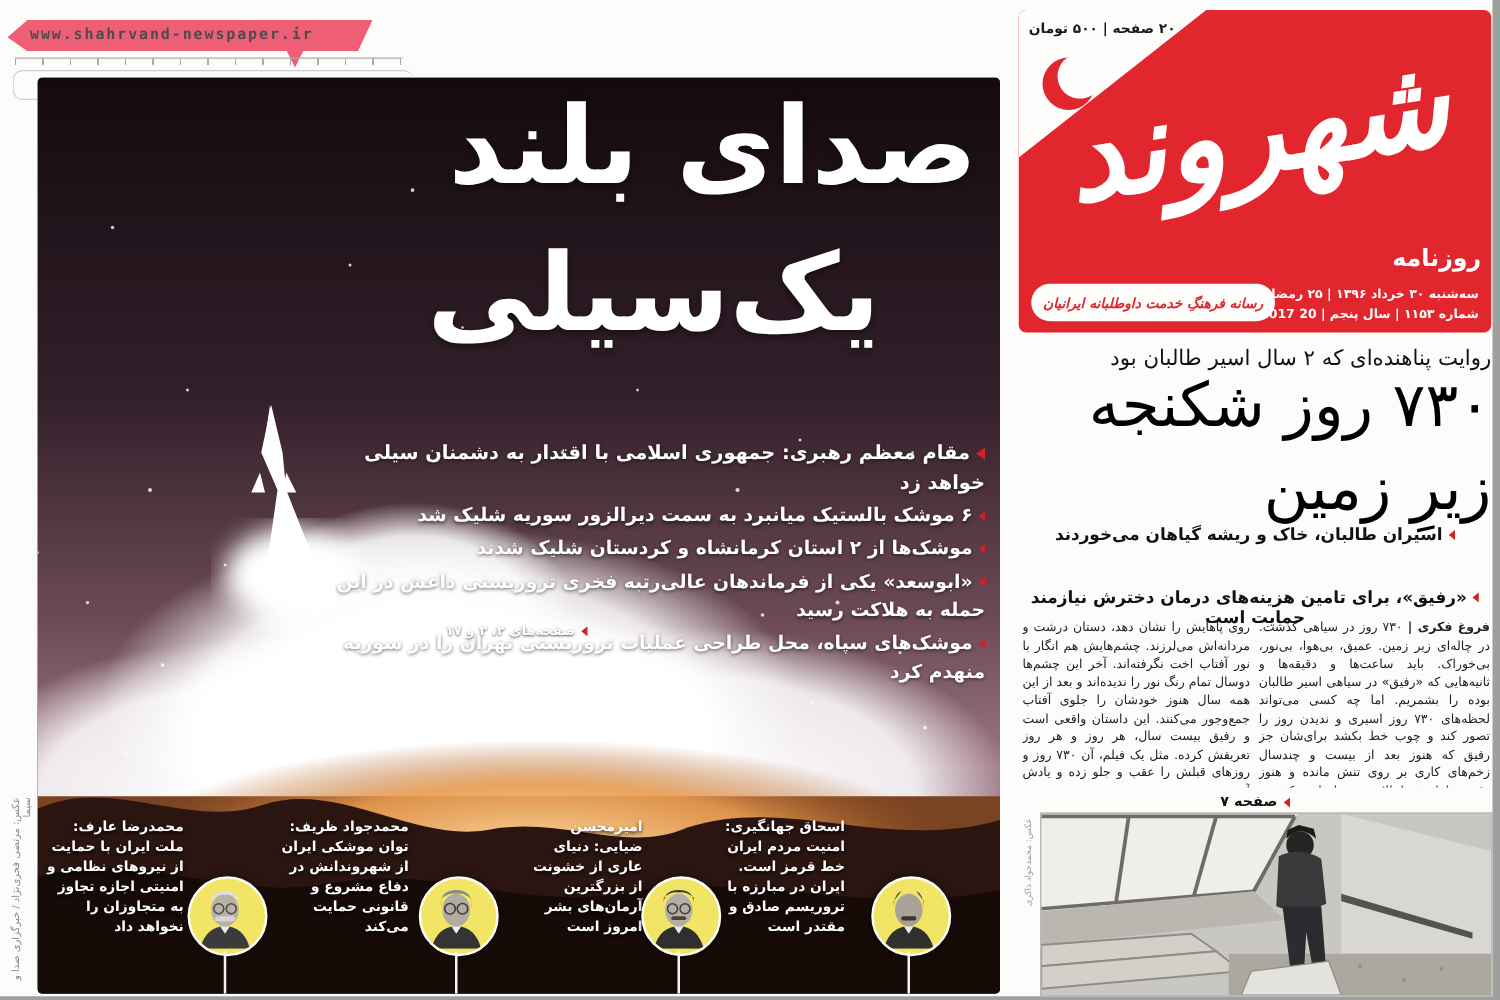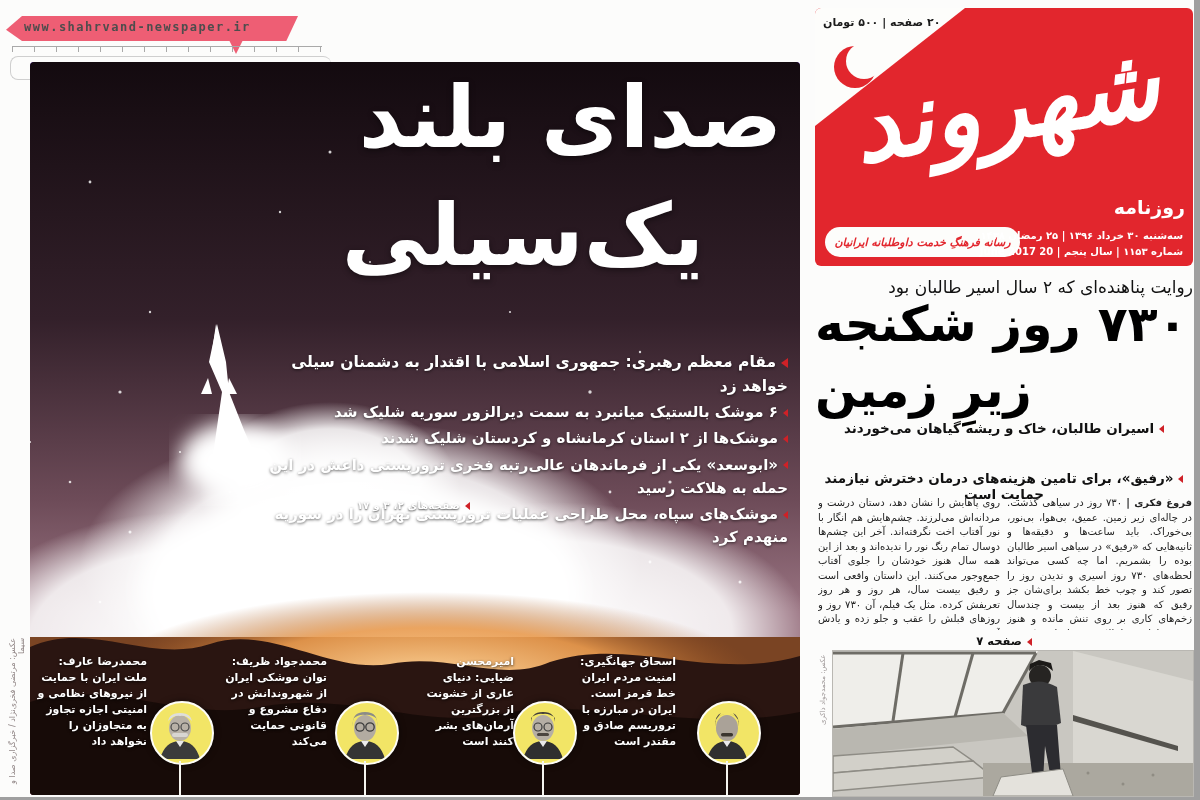--- a/index.html
+++ b/index.html
@@ -64,22 +64,22 @@
   .mh-type{position:absolute;right:8px;top:188px;color:#fff;font-size:19px;font-weight:bold;direction:rtl;}
   .mh-pill{position:absolute;left:10px;bottom:9px;width:195px;height:30px;background:#fdfdfb;
     border-radius:15px;display:flex;align-items:center;justify-content:center;}
   .mh-tagline{font-size:11px;font-weight:bold;font-style:italic;direction:rtl;}
   .mh-dates{position:absolute;right:10px;bottom:7px;text-align:right;direction:rtl;color:#fff;
     font-size:10px;line-height:1.55;font-weight:bold;}
 
   
   .sec-kicker{position:absolute;left:815px;top:277px;width:378px;text-align:right;direction:rtl;
     font-size:17px;font-weight:normal;color:#111;}
-  .sec-h{position:absolute;left:815px;width:378px;text-align:left;direction:rtl;color:#000;
-    font-weight:bold;line-height:1;}
+  .sec-h{position:absolute;left:815px;width:378px;text-align:right;direction:rtl;color:#000;
+    font-weight:normal;line-height:1;}
   .sec-h1{top:300px;font-size:49px;}
   .sec-h2{top:366px;font-size:49px;}
   .sec-bullet{position:absolute;left:815px;width:378px;text-align:center;direction:rtl;
     font-size:13.5px;font-weight:bold;color:#111;}
   .sec-b1{top:420px;}
   .sec-b2{top:470px;}
   .sec-col{position:absolute;top:496px;height:134px;direction:rtl;text-align:justify;
     font-size:10px;line-height:1.45;color:#222;overflow:hidden;}
   .sec-col-r{left:1007px;width:185px;}
   .sec-col-l{left:818px;width:182px;}
@@ -215,21 +215,21 @@
         <circle cx="23" cy="24" r="4.2" fill="none" stroke="#3c3c3c" stroke-width="1.3"></circle>
         <circle cx="33" cy="24" r="4.2" fill="none" stroke="#3c3c3c" stroke-width="1.3"></circle>
         <path d="M8,56 Q13,38 28,38 Q43,38 48,56 Z" fill="#343434"></path>
         <path d="M24,38 L28,44 L32,38 Z" fill="#ececec"></path>
       </svg>
     </div>
     <div class="quote-line" style="left:334px;top:699px;height:34px;"></div>
 
     <div class="quote-text" style="left:396px;top:592px;width:88px;">
       <span>امیرمحسن ضیایی:</span>
-      <span>دنیای عاری از خشونت از بزرگترین آرمان‌های بشر کنند است</span>
+      <span>دنیای عاری از خشونت از بزرگترین آرمان‌های بشر امروز است</span>
     </div>
     <div class="quote-circle" style="left:483px;top:639px;">
       <svg width="56" height="56" viewBox="0 0 56 56">
         <ellipse cx="28" cy="25" rx="11" ry="13" fill="#b5aea4"></ellipse>
         <path d="M16,22 Q15,9 28,9 Q41,9 40,22 L40,15 Q34,10 28,11 Q22,10 16,15 Z" fill="#3f3b38"></path>
         <rect x="22" y="30" width="12" height="3" fill="#4a443f" rx="1.5"></rect>
         <circle cx="23" cy="24" r="4" fill="none" stroke="#3c3c3c" stroke-width="1.2"></circle>
         <circle cx="33" cy="24" r="4" fill="none" stroke="#3c3c3c" stroke-width="1.2"></circle>
         <path d="M8,56 Q13,38 28,38 Q43,38 48,56 Z" fill="#2f2f2f"></path>
         <path d="M24,38 L28,44 L32,38 Z" fill="#e9e9e9"></path>

